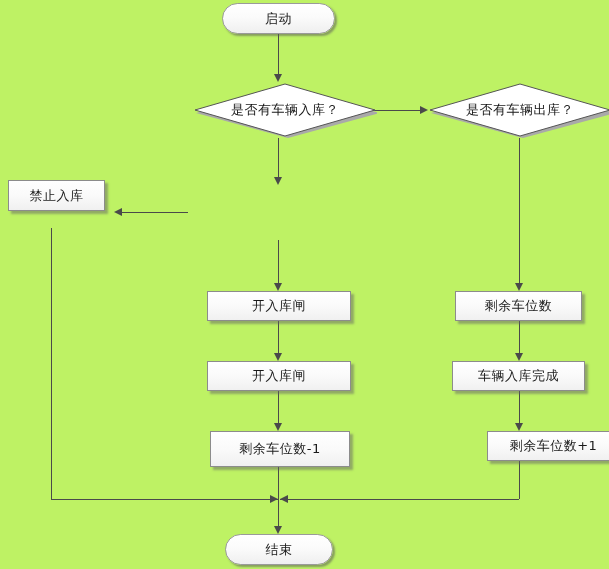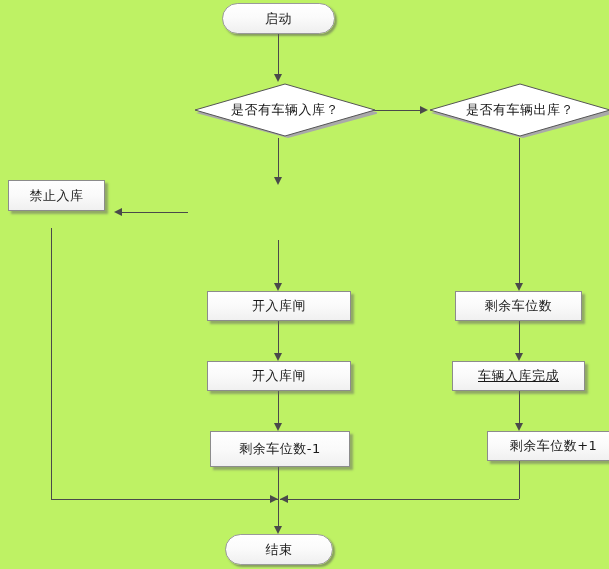--- a/index.html
+++ b/index.html
@@ -169,21 +169,21 @@
   </div>
 
   <div class="node process" style="left:210px; top:431px; width:140px; height:36px;">
     <span>剩余车位数-1</span>
   </div>
 
   <div class="node process" style="left:455px; top:291px; width:127px; height:30px;">
     <span>剩余车位数</span>
   </div>
 
-  <div class="node process" style="left:452px; top:361px; width:133px; height:30px;text-decoration:underline;">
+  <div class="node process" style="left:452px; top:361px; width:133px; height:30px;">
     <span>车辆入库完成</span>
   </div>
 
   <div class="node process" style="left:452px; top:431px; width:133px; height:30px;margin-left:35px;">
     <span>剩余车位数+1</span>
   </div>
 
   <div class="node terminal" style="left:225px; top:534px; width:108px; height:31px;font-family:Liberation Serif, serif;">
     <span>结束</span>
   </div>

